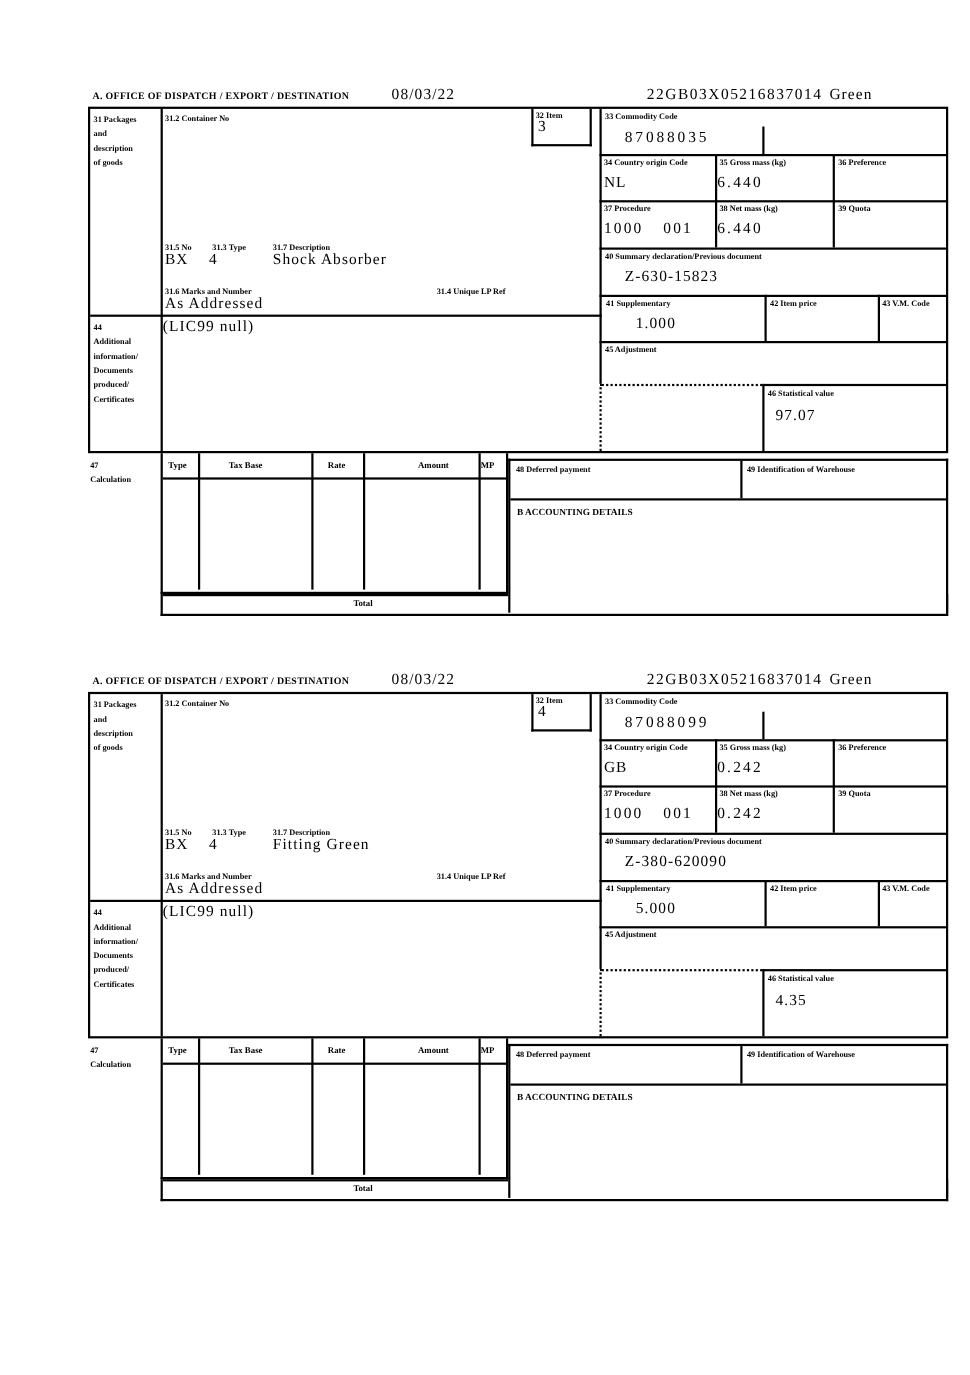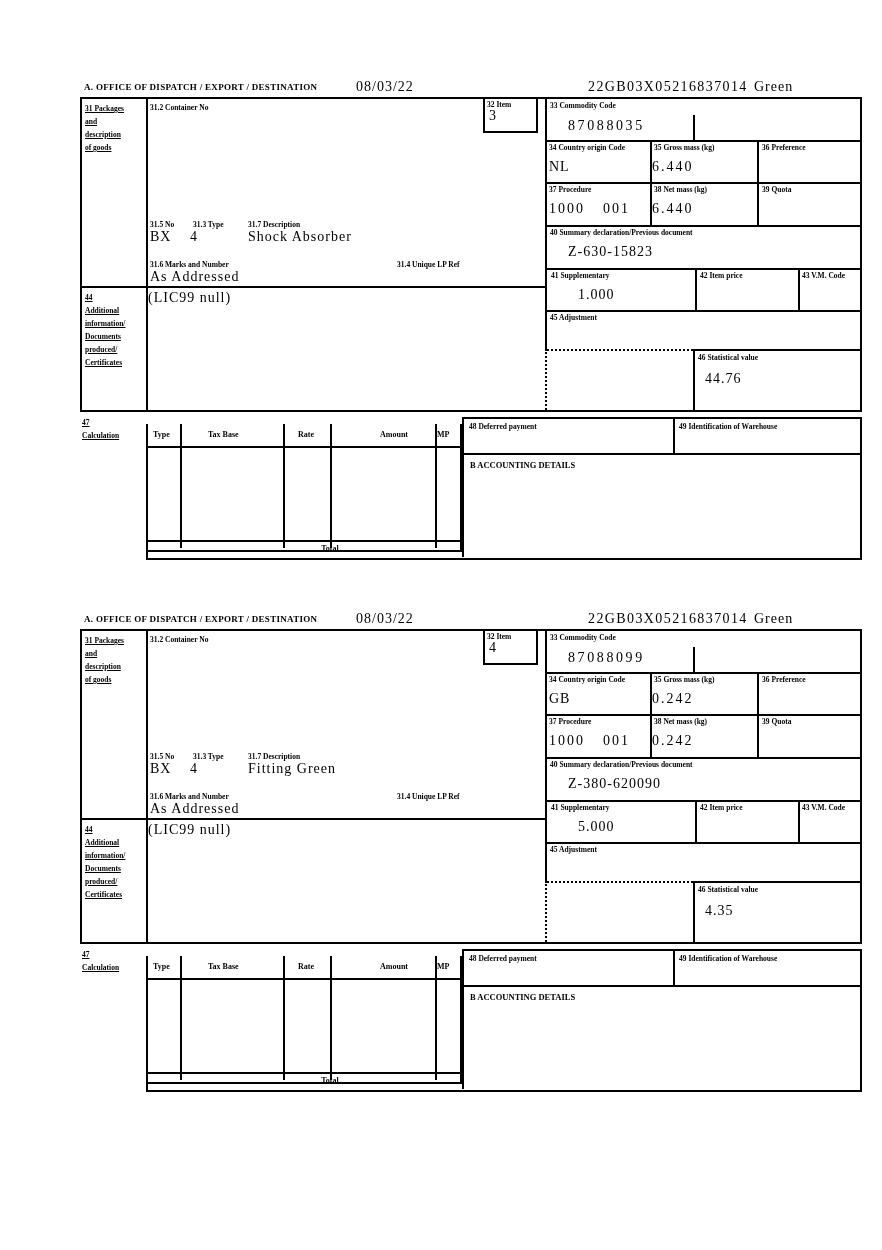--- a/index.html
+++ b/index.html
@@ -3,34 +3,34 @@
 <meta charset="utf-8">
 <style>
   html,body{margin:0;padding:0;}
   body{
     width:882px;height:1250px;background:#ffffff;position:relative;
     font-family:"Liberation Serif","DejaVu Serif",serif;color:#000;
     overflow:hidden;
   }
   .blk{position:absolute;left:0;width:882px;height:485px;}
   .lbl{position:absolute;font-size:7.5px;font-weight:bold;white-space:nowrap;line-height:9px;}
-  .multi{line-height:13px;text-decoration:underline;}
+  .multi{line-height:13px;}
   .val{position:absolute;font-size:14px;line-height:15px;white-space:nowrap;letter-spacing:1px;}
   .hdr-lbl{position:absolute;font-size:9px;font-weight:bold;letter-spacing:0.3px;white-space:nowrap;}
   .vl{position:absolute;width:2px;background:#000;}
   .hl{position:absolute;height:2px;background:#000;}
   .mainbox{position:absolute;left:80px;top:17px;width:782px;height:315px;
     border:2px solid #000;box-sizing:border-box;}
   .itembox{position:absolute;left:401px;top:0;width:55px;height:34px;
     border:2px solid #000;border-top:none;box-sizing:border-box;}
   .cell46{position:absolute;left:611px;top:250px;width:167px;height:61px;
     border-left:2px solid #000;border-top:2px solid #000;box-sizing:border-box;}
   .dotl{position:absolute;border-left:2px dotted #000;width:0;}
   .dott{position:absolute;border-top:2px dotted #000;height:0;}
-  .tablebox{position:absolute;left:146px;top:344px;width:316px;height:128px;
+  .tablebox{position:absolute;left:146px;top:332px;width:316px;height:128px;
     border:2px solid #000;border-top:none;box-sizing:border-box;}
   .totalrow{position:absolute;left:146px;top:460px;width:716px;height:20px;
     border-left:2px solid #000;border-right:2px solid #000;border-bottom:2px solid #000;box-sizing:border-box;}
   .box4849{position:absolute;left:462px;top:337px;width:400px;height:140px;
     border-left:2px solid #000;border-top:2px solid #000;border-right:2px solid #000;box-sizing:border-box;}
   .th{position:absolute;font-size:8px;font-weight:bold;white-space:nowrap;}
   .bsec{position:absolute;font-size:8.5px;font-weight:bold;white-space:nowrap;}
 </style>
 </head>
 <body>
@@ -116,21 +116,21 @@
 
     <div class="lbl" style="left:469px;top:172px">41 Supplementary</div>
     <div class="val" style="left:496px;top:188px">1.000</div>
     <div class="lbl" style="left:618px;top:172px">42 Item price</div>
     <div class="lbl" style="left:720px;top:172px">43 V.M. Code</div>
 
     <div class="lbl" style="left:468px;top:214px">45 Adjustment</div>
 
     <div class="cell46">
       <div class="lbl" style="left:3px;top:2px">46 Statistical value</div>
-      <div class="val" style="left:10px;top:20px">44.76</div>
+      <div class="val" style="left:10px;top:20px">97.07</div>
     </div>
   </div>
 
   <div class="lbl multi" style="left:82px;top:336px">
     <div>47</div>
     <div>Calculation</div>
   </div>
 
   <div class="tablebox">
     <div class="hl" style="left:0;top:22px;width:312px"></div>

